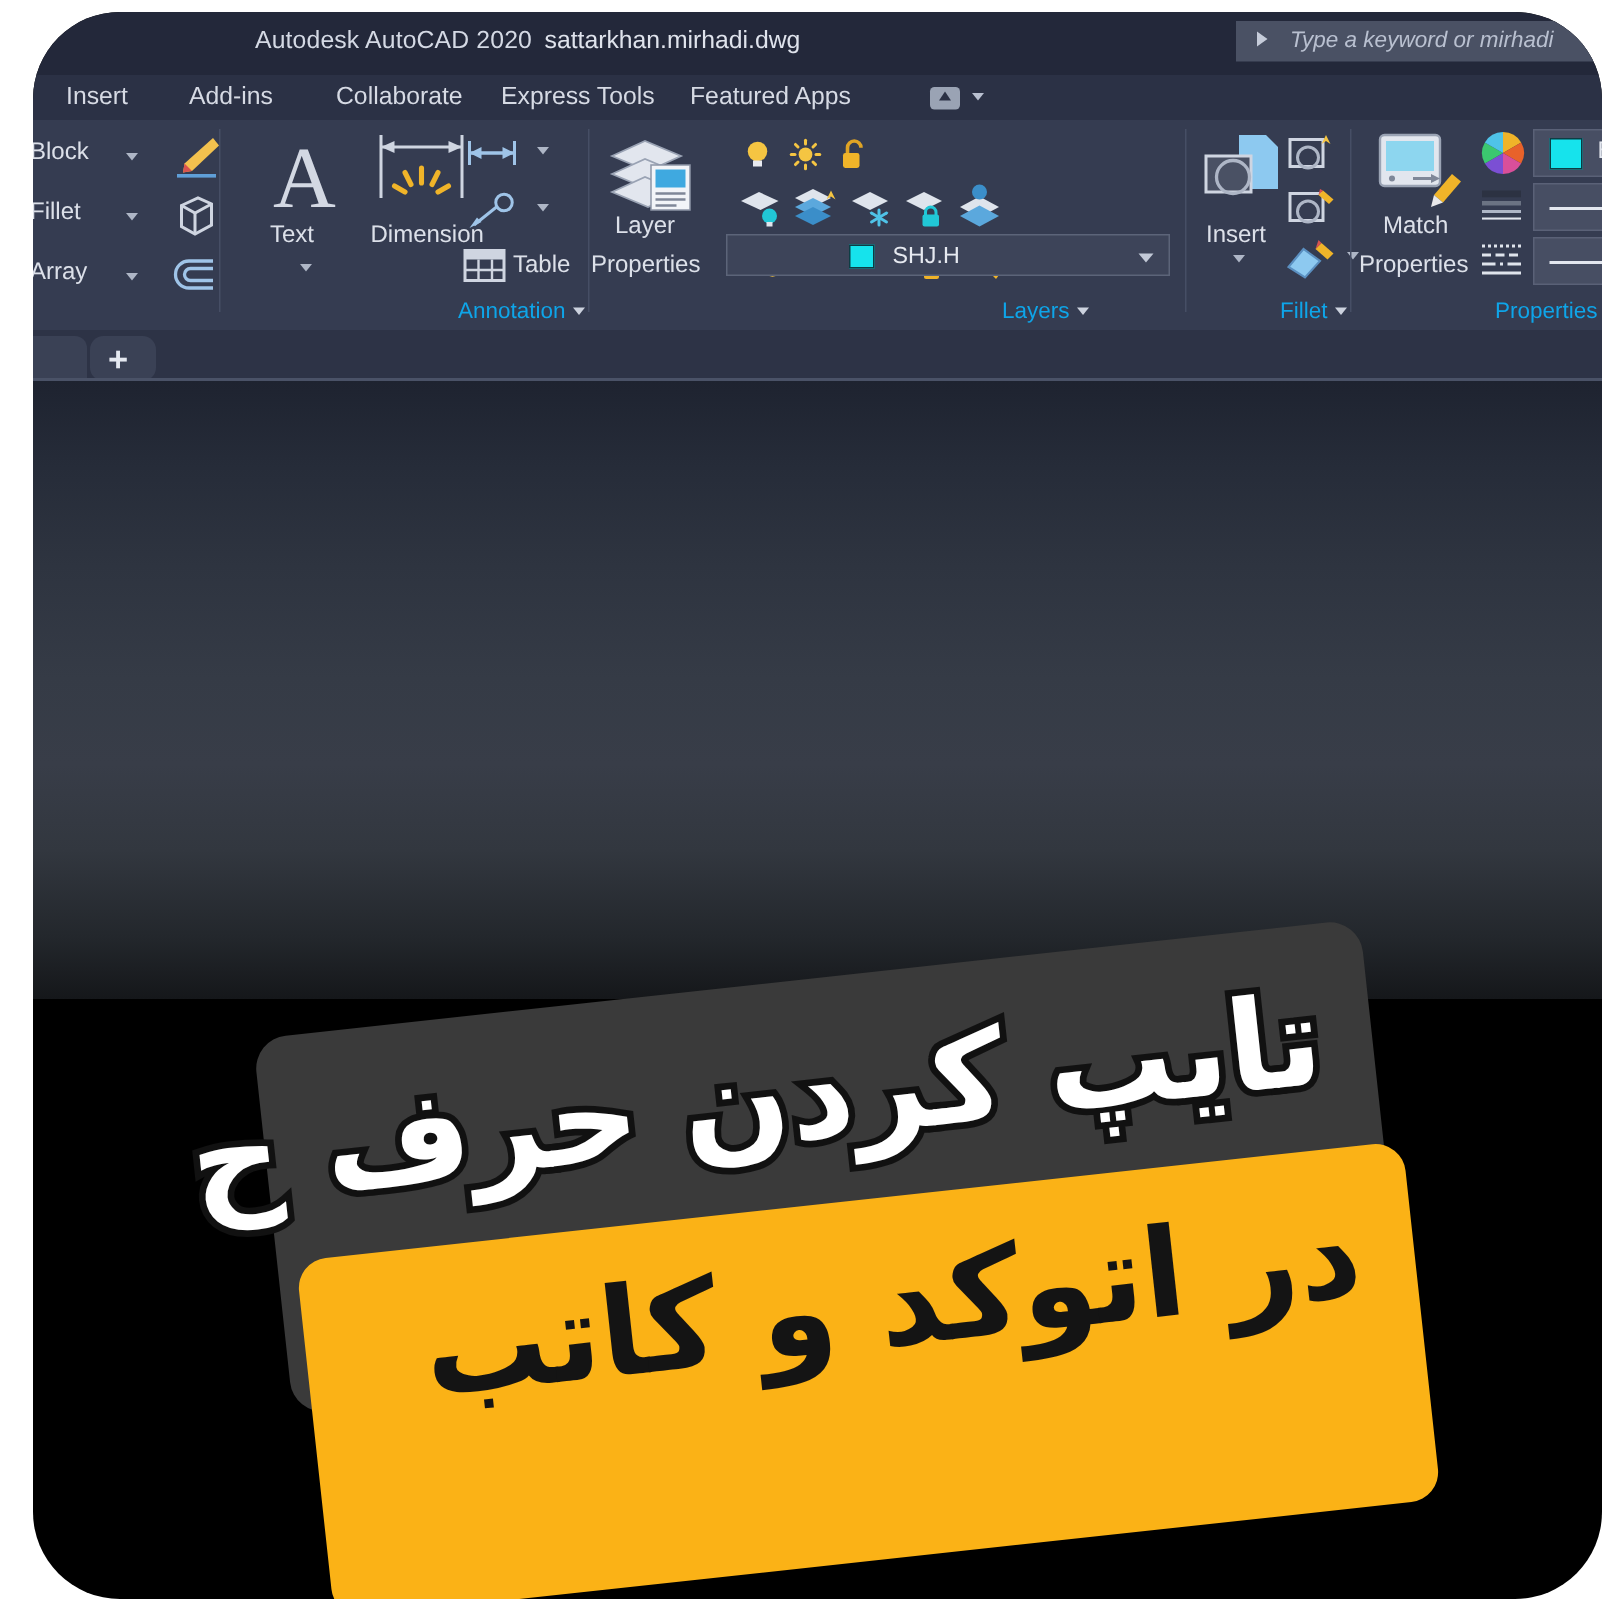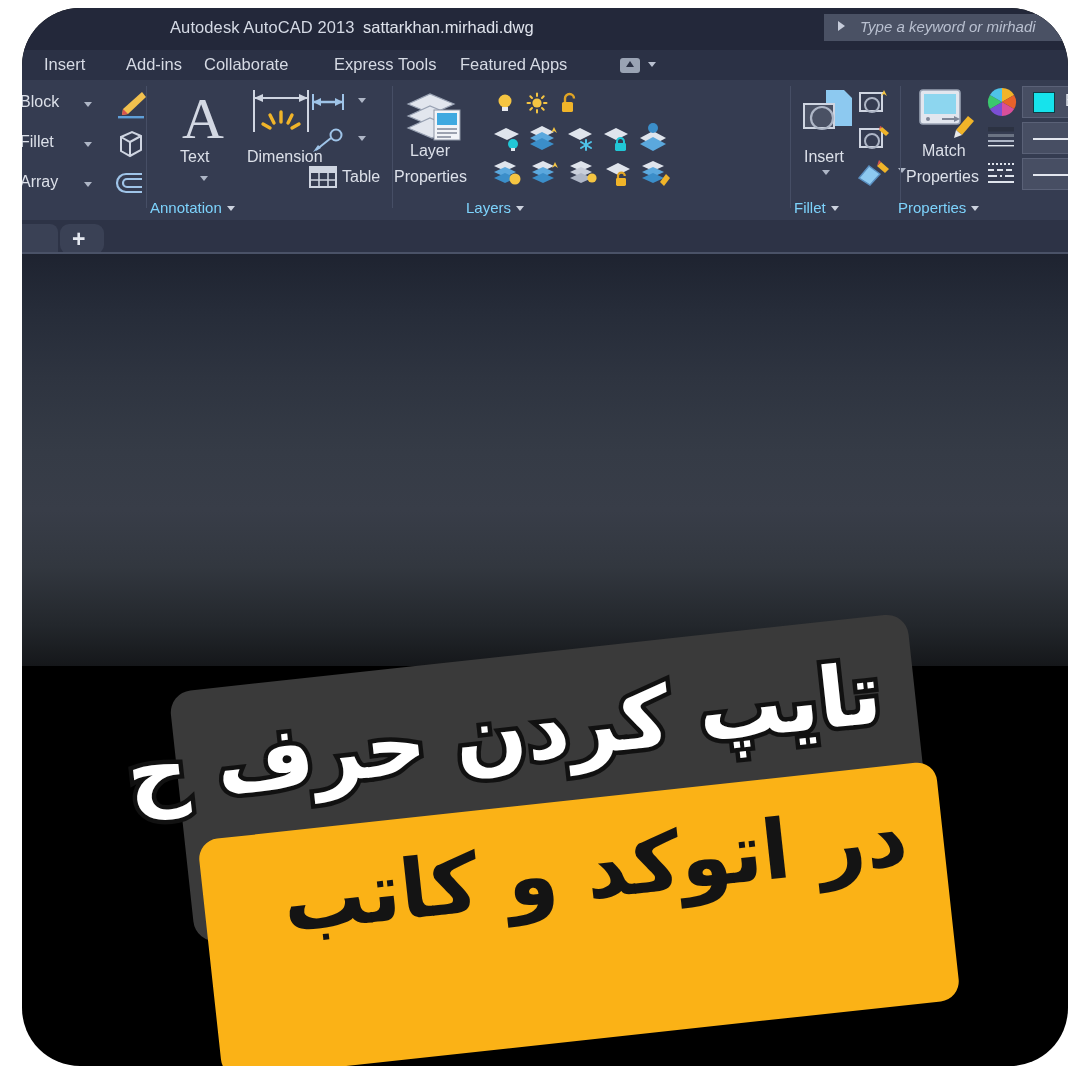--- a/index.html
+++ b/index.html
@@ -94,21 +94,21 @@
     position: absolute; left: 0; top: 72px; width: 100%; height: 140px;
     background: #353c51;
   }
   .panel { position: absolute; top: 0; height: 140px; }
   .panel-sep {
     position: absolute; top: 6px; width: 1px; height: 122px;
     background: #464e65;
   }
   .panel-title {
     position: absolute; bottom: 4px; width: 100%;
-    text-align: left; font-size: 15px; color: #7dd3fc; white-space: nowrap;
+    text-align: right; font-size: 15px; color: #0ea5e9; white-space: nowrap;
   }
   .panel-caret {
     display: inline-block; margin-left: 5px;
     width: 0; height: 0; vertical-align: 2px;
     border-top: 5px solid #ccd2de;
     border-left: 4px solid transparent;
     border-right: 4px solid transparent;
   }
   .lbl { font-size: 16px; color: #dce0e9; white-space: nowrap; }
   .caret-sm {
@@ -218,33 +218,33 @@
 </style>
 </head>
 <body>
 
 <div id="frame">
 <div id="card">
 
   <div id="acad">
 
     <div id="titlebar">
-      <span id="title-text">Autodesk AutoCAD 2013</span>
+      <span id="title-text">Autodesk AutoCAD 2020</span>
       <span id="title-file">sattarkhan.mirhadi.dwg</span>
 
       <div id="search-box">
         <span id="search-arrow"></span>
         <span id="search-ph">Type a keyword or mirhadi</span>
       </div>
     </div>
 
     <div id="tabrow">
       <span class="tab" style="left:22px">Insert</span>
       <span class="tab" style="left:104px">Add-ins</span>
-      <span class="tab" style="left:182px">Collaborate</span>
+      <span class="tab" style="left:202px">Collaborate</span>
       <span class="tab" style="left:312px">Express Tools</span>
       <span class="tab" style="left:438px">Featured Apps</span>
       <span id="tab-icon" style="left:598px"></span>
       <span id="tab-icon-caret" style="left:626px"></span>
     </div>
 
     <div id="ribbon">
 
       <div class="panel" style="left:-30px; width:154px">
         <span class="lbl mod-row" style="left:28px; top:13px">Block</span>
@@ -464,20 +464,25 @@
                 <polygon points="2,8 13,3 24,8 13,13" fill="#dfe4ec"></polygon>
                 <polygon points="2,14 13,9 24,14 13,19" fill="#5ba8dd"></polygon>
                 <polygon points="2,20 13,15 24,20 13,25" fill="#3b8ec9"></polygon>
                 <polygon points="20,24 26,16 30,20 24,28" fill="#f0b429"></polygon>
               </svg>
         </span>
 
         <span class="panel-title" style="left:70px; width:260px"><span>Layers</span><i class="panel-caret"></i></span>
       </div>
 
+      <div id="layer-combo">
+        <span id="layer-swatch" style="background: rgb(22, 227, 236);"></span>
+        <span id="layer-name">SHJ.H</span>
+        <span id="layer-caret"></span>
+      </div>
 
       <div class="panel-sep" style="left:768px"></div>
 
       <div class="panel" style="left:772px; width:104px">
         <span class="ico" style="left:6px; top:8px; width:58px; height:56px">
           <svg width="58" height="56" viewBox="0 0 58 56">
             <path d="M26 2 H44 L52 10 V38 H26 Z" fill="#8dc9f0"></path>
             <rect x="4" y="16" width="30" height="24" fill="#4a5164" stroke="#cfd5e1" stroke-width="2"></rect>
             <circle cx="22" cy="30" r="11" fill="none" stroke="#aeb6c6" stroke-width="2.2"></circle>
           </svg>

